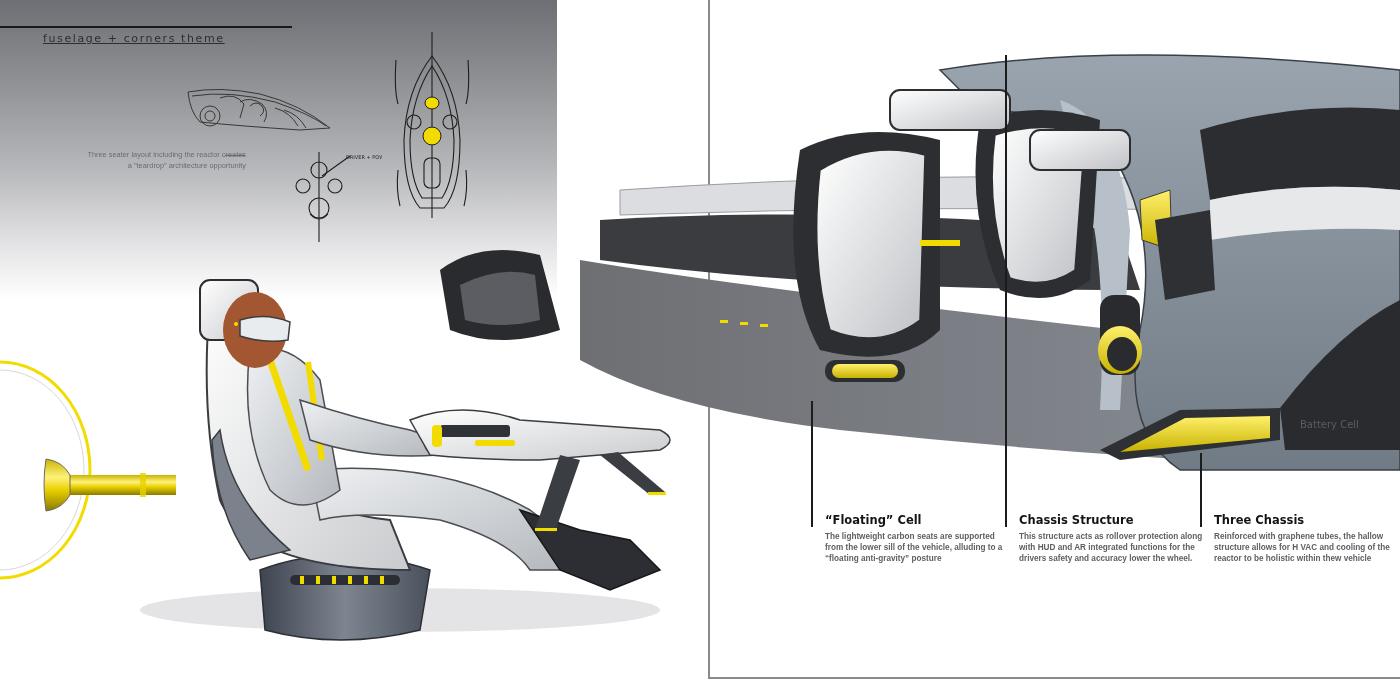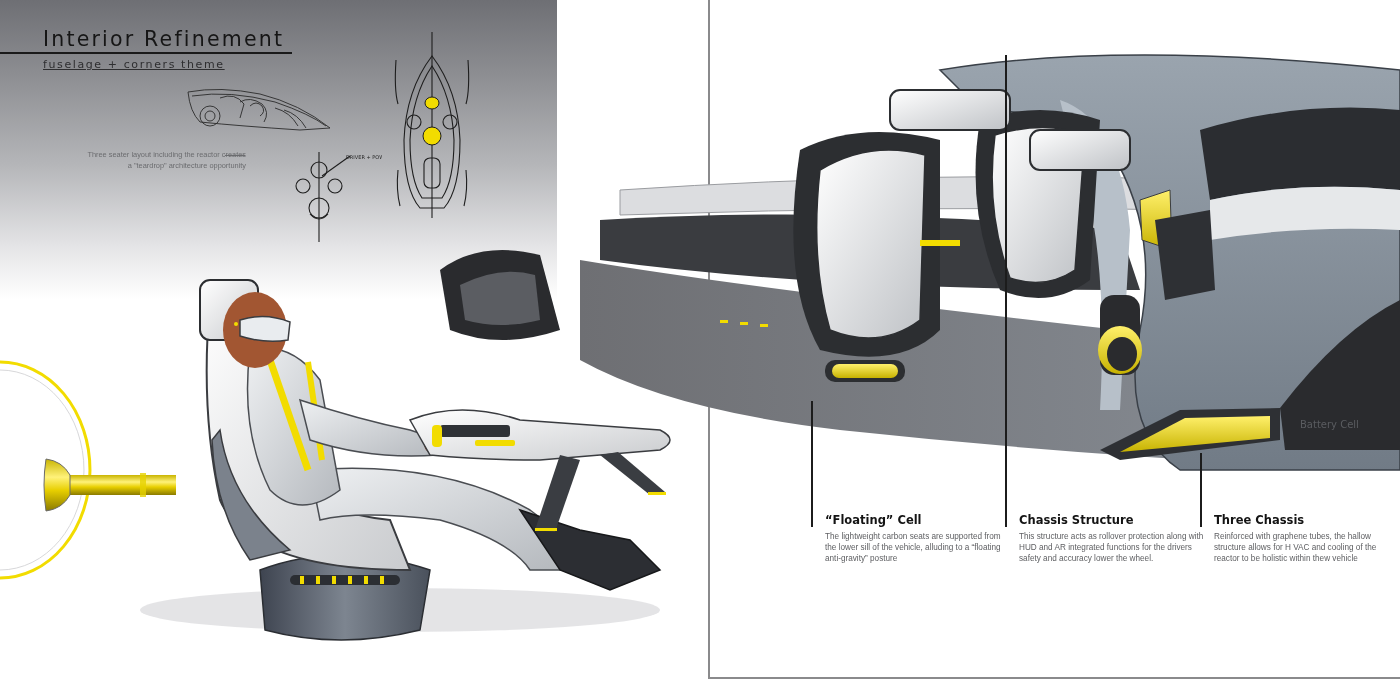--- a/index.html
+++ b/index.html
@@ -38,29 +38,29 @@
     .callout { position: absolute; top: 513px; }
     .callout .leader { position: absolute; left: 0; width: 1.5px; background: #1c1c1c; }
     .callout .head {
       position: absolute; left: 14px; top: 0; font-size: 11.5px; font-weight: bold; color: #141414;
       white-space: nowrap; font-family: "DejaVu Sans", sans-serif;
     }
     .callout .body {
       position: absolute; left: 14px; top: 19px; width: 185px;
       font-size: 8.2px; line-height: 10.8px; color: #5f6063;
       font-family: "Liberation Sans", sans-serif;
+      font-weight: bold;
     }
   </style>
 </head>
 <body>
 
 <div class="gray-panel"></div>
 
 <div class="title-block">
-  <div class="title">Interior Refinement</div>
   <div class="title-rule"></div>
   <div class="subtitle">fuselage + corners theme</div>
 </div>
 
 <div class="layout-note">Three seater layout including the reactor creates a "teardrop" architecture opportunity</div>
 <div class="layout-note-line"></div>
 
 <svg class="sketch" style="left:180px;top:82px" width="160" height="60" viewBox="0 0 160 60">
   <g fill="none" stroke="#2b2b2b" stroke-width="0.9">
     <path d="M8 10 Q40 4 80 12 Q120 22 150 46 L120 48 Q60 44 20 40 Q10 30 8 10Z"></path>

